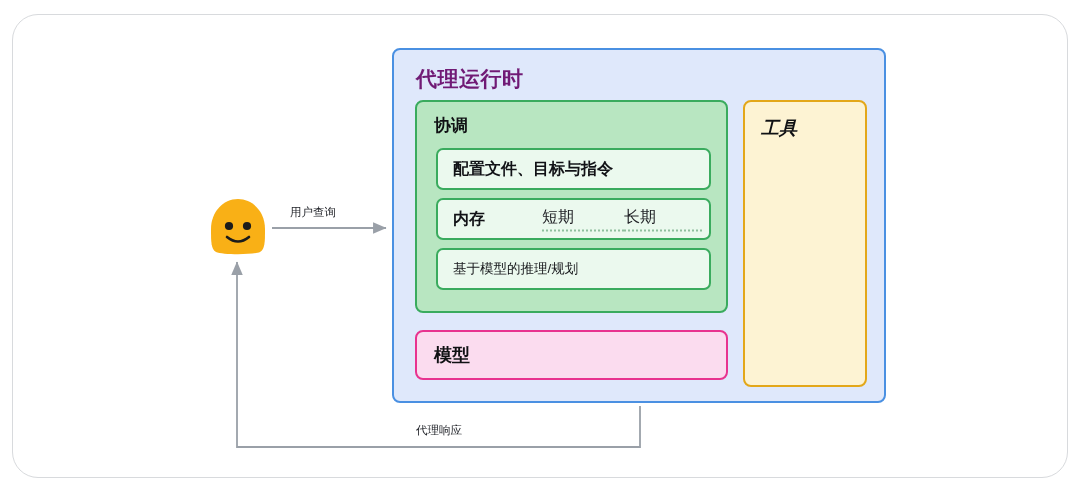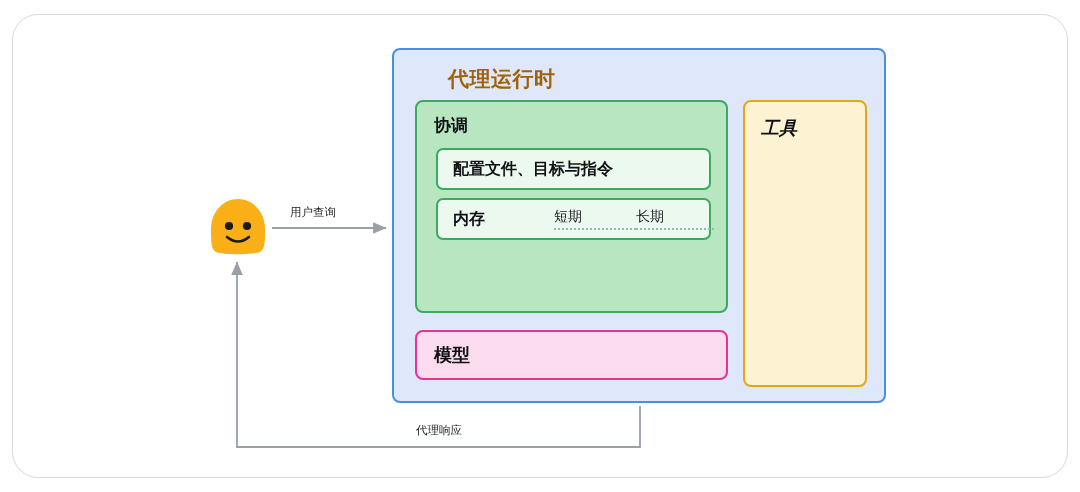--- a/index.html
+++ b/index.html
@@ -40,23 +40,22 @@
     border: 2px solid #4a90e2;
     border-radius: 8px;
     background: #dfe8fb;
   }
   #agent-runtime-title {
     position: absolute;
     left: 22px;
     top: 15px;
     font-size: 21px;
     font-weight: bold;
-    color: #a16207;
+    color: #701a75;
     letter-spacing: 0.5px;
-    margin-left: 32px;
   }
 
   
   #orchestration {
     position: absolute;
     left: 21px;
     top: 50px;
     width: 313px;
     height: 213px;
     box-sizing: border-box;
@@ -103,26 +102,25 @@
     transform: translateY(-50%);
     font-size: 13.5px;
     font-weight: normal;
     color: #15161a;
     white-space: nowrap;
   }
   .memory-tag {
     position: absolute;
     top: 50%;
     transform: translateY(-50%);
-    font-size: 14px;
+    font-size: 16px;
     color: #1c1d22;
     white-space: nowrap;
     padding-bottom: 2px;
     border-bottom: 2px dotted #8fbf9d;
-    margin-left: 12px;
   }
   #memory-short { left: 104px; width: 82px; }
   #memory-long  { left: 186px; width: 78px; }
 
   
   #model-box {
     position: absolute;
     left: 21px;
     top: 280px;
     width: 313px;
@@ -235,20 +233,23 @@
       <div class="sub-box" id="sub-profile">
         <span class="sub-label-strong">配置文件、目标与指令</span>
       </div>
 
       <div class="sub-box" id="sub-memory">
         <span class="sub-label-strong">内存</span>
         <span class="memory-tag" id="memory-short">短期</span>
         <span class="memory-tag" id="memory-long">长期</span>
       </div>
 
+      <div class="sub-box" id="sub-reason">
+        <span class="sub-label-plain">基于模型的推理/规划</span>
+      </div>
     </div>
 
     <div id="model-box">
       <span id="model-title">模型</span>
     </div>
 
     <div id="tools-box">
       <span id="tools-title">工具</span>
     </div>
   </div>

